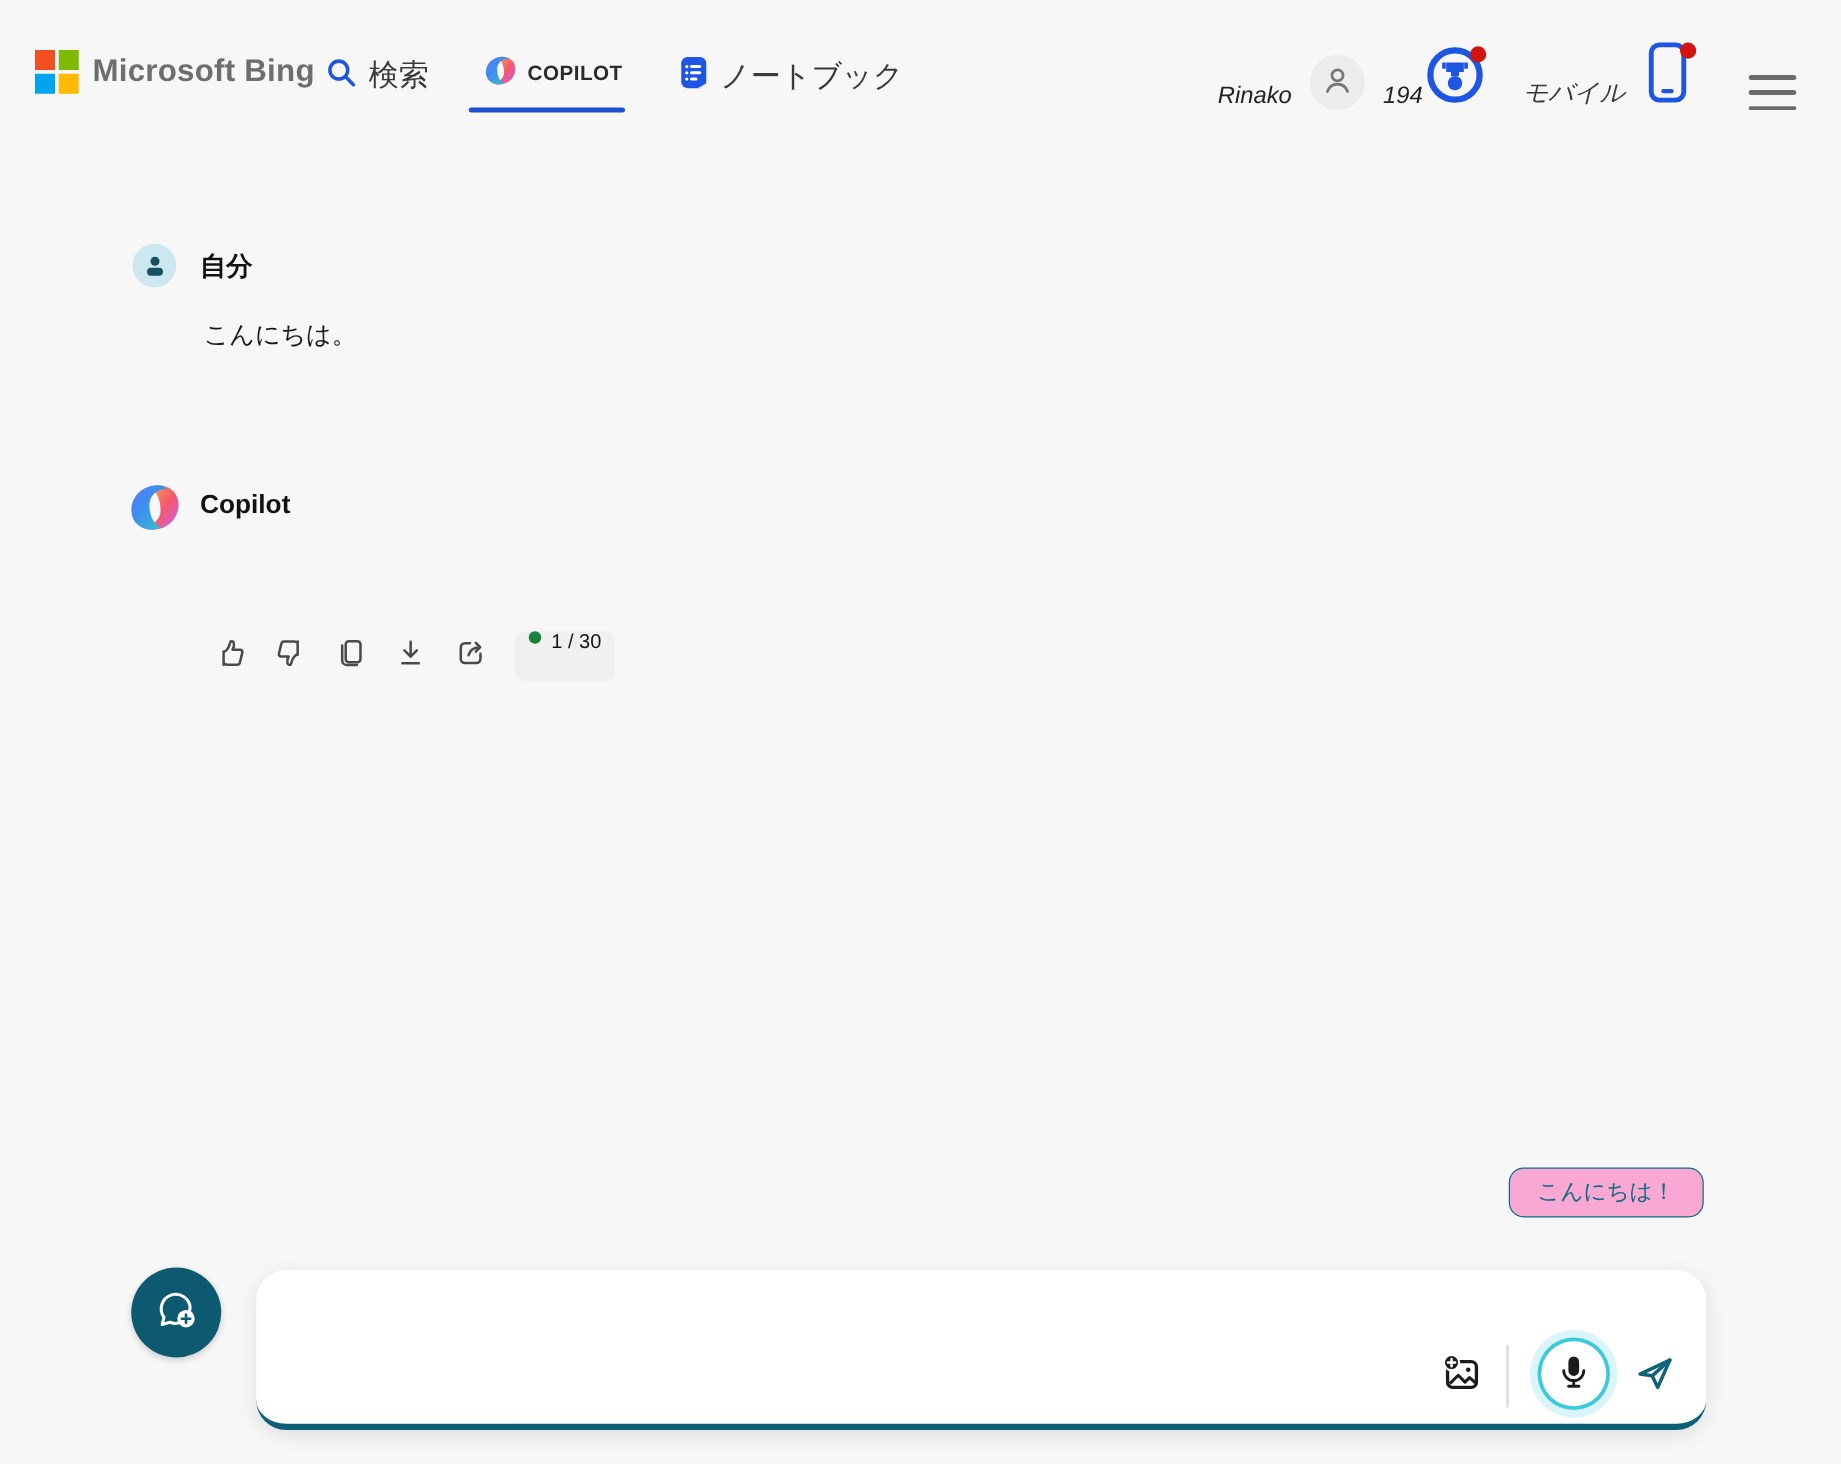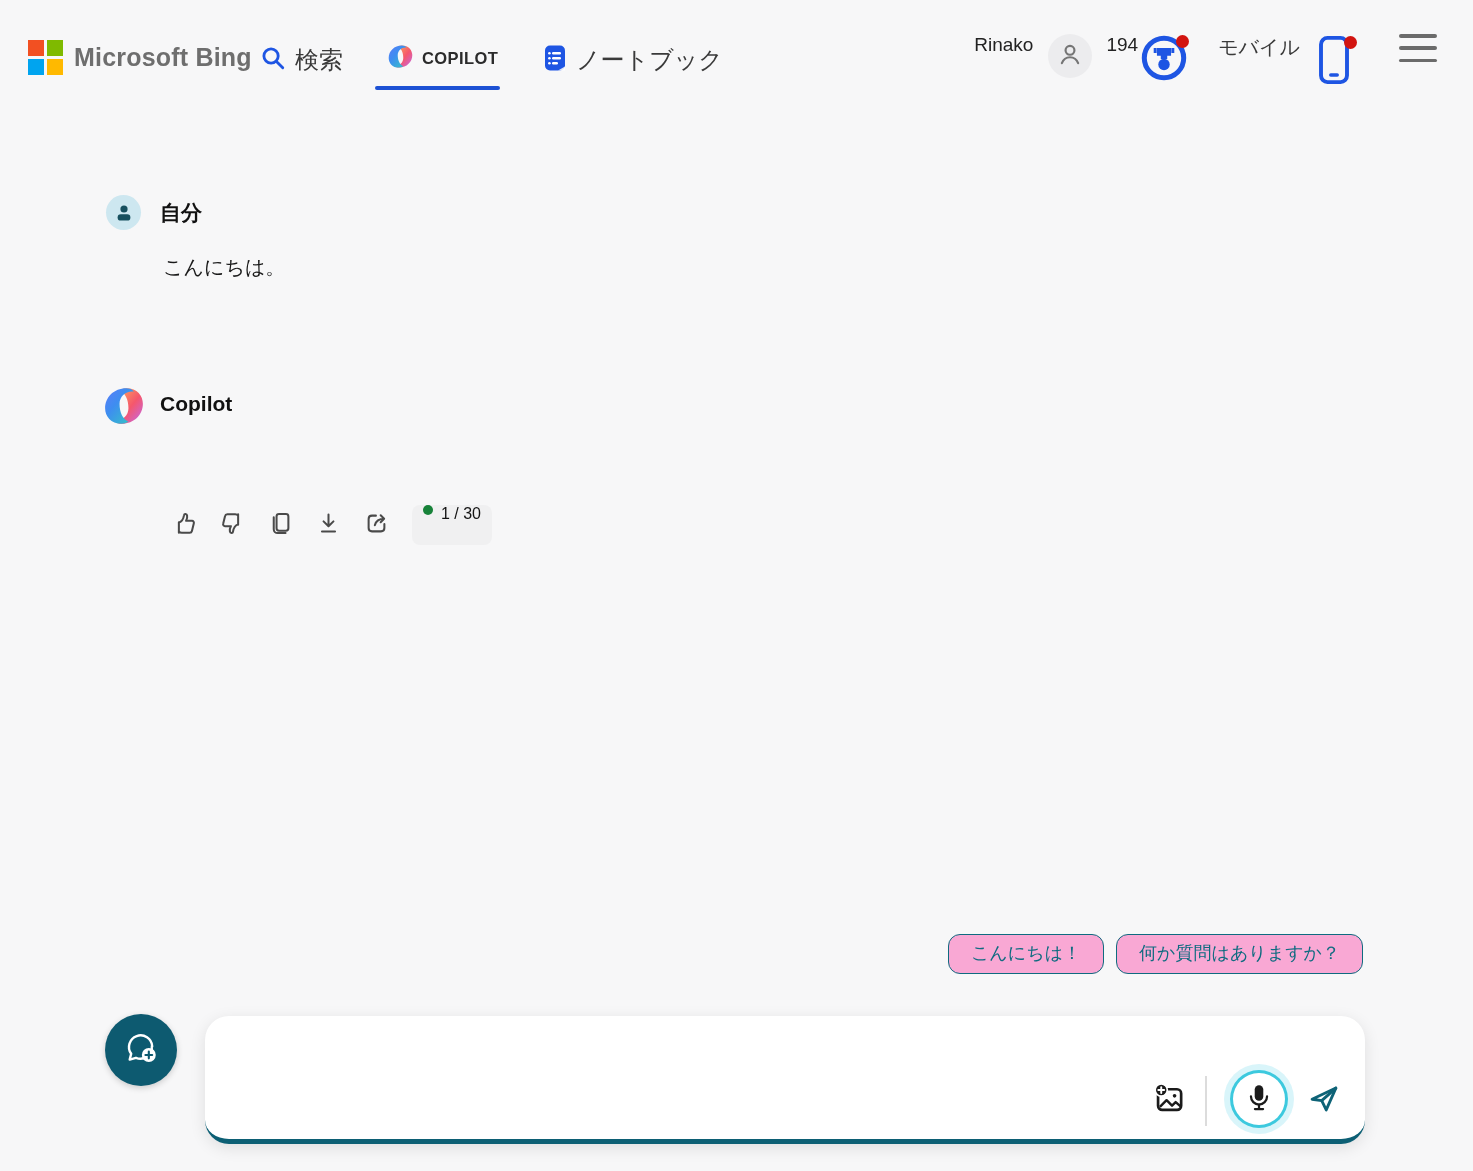--- a/index.html
+++ b/index.html
@@ -19,21 +19,21 @@
   .brand-text { font-size:25px; font-weight:600; color:#6e6e6e; letter-spacing:.2px; }
 
   .nav-item { position:absolute; top:44px; display:flex; align-items:center; gap:9px; cursor:pointer; }
   .nav-label { font-size:24px; color:#3a3a3a; }
   .nav-search { left:260px; }
   .nav-copilot { left:388px; }
   .nav-copilot .nav-label { font-weight:700; font-size:16.5px; letter-spacing:.4px; color:#2b2b2b; }
   .nav-notebook { left:543px; }
   .tab-underline { position:absolute; left:375px; top:86px; width:125px; height:4px; background:#1d51d4; border-radius:2px; }
 
-  .header-right { position:absolute; right:36px; top:34px; height:54px; display:flex; align-items:flex-start; }
+  .header-right { position:absolute; right:36px; top:34px; height:54px; display:flex; align-items:flex-end;font-style:italic; }
   .hr-name { font-size:19px; color:#222; margin-right:15px; }
   .hr-avatar { width:44px; height:44px; border-radius:50%; background:#ececee; display:flex; align-items:center; justify-content:center; margin-right:14px; }
   .hr-points { font-size:19px; color:#222; margin-right:0; }
   .badge-wrap { position:relative; margin-right:28px; width:52px; height:52px; display:flex; align-items:center; justify-content:center; cursor:pointer; }
   .red-dot { position:absolute; width:13px; height:13px; border-radius:50%; background:#d21410; top:1px; right:1px; }
   .hr-mobile { font-size:20px; color:#3a3a3a; margin-right:13px; }
   .phone-wrap { position:relative; width:42px; height:56px; display:flex; align-items:center; justify-content:center; margin-right:44px; cursor:pointer; }
   .phone-wrap .red-dot { top:2px; right:-2px; }
   .hamburger { width:38px; height:28px; display:flex; flex-direction:column; justify-content:space-between; cursor:pointer; }
   .hamburger i { display:block; height:3.5px; background:#6b6b6b; border-radius:2px; }
@@ -229,21 +229,20 @@
       </span>
     </span>
     <span class="counter-pill">
       <span class="counter-dot"></span>
       <span class="counter-text">1 / 30</span>
     </span>
   </div>
 
   <div class="chips">
     <span class="chip">こんにちは！</span>
-    <span class="chip">何か質問はありますか？</span>
   </div>
 
   <div class="new-topic">
     <span>
       <svg width="38" height="38" viewBox="0 0 36 36" fill="none">
         <path d="M28.6 16.4 a11 11 0 1 0 -19.9 7.1 L7.3 29 l5.9 -1.7 a11 11 0 0 0 15.1 -10.9" stroke="#fff" stroke-width="2.3" stroke-linecap="round" stroke-linejoin="round"></path>
         <circle cx="25.4" cy="24.6" r="6.6" fill="#fff"></circle>
         <path d="M25.4 21.4 v6.4 M22.2 24.6 h6.4" stroke="#0d5a70" stroke-width="2" stroke-linecap="round"></path>
       </svg>
     </span>

